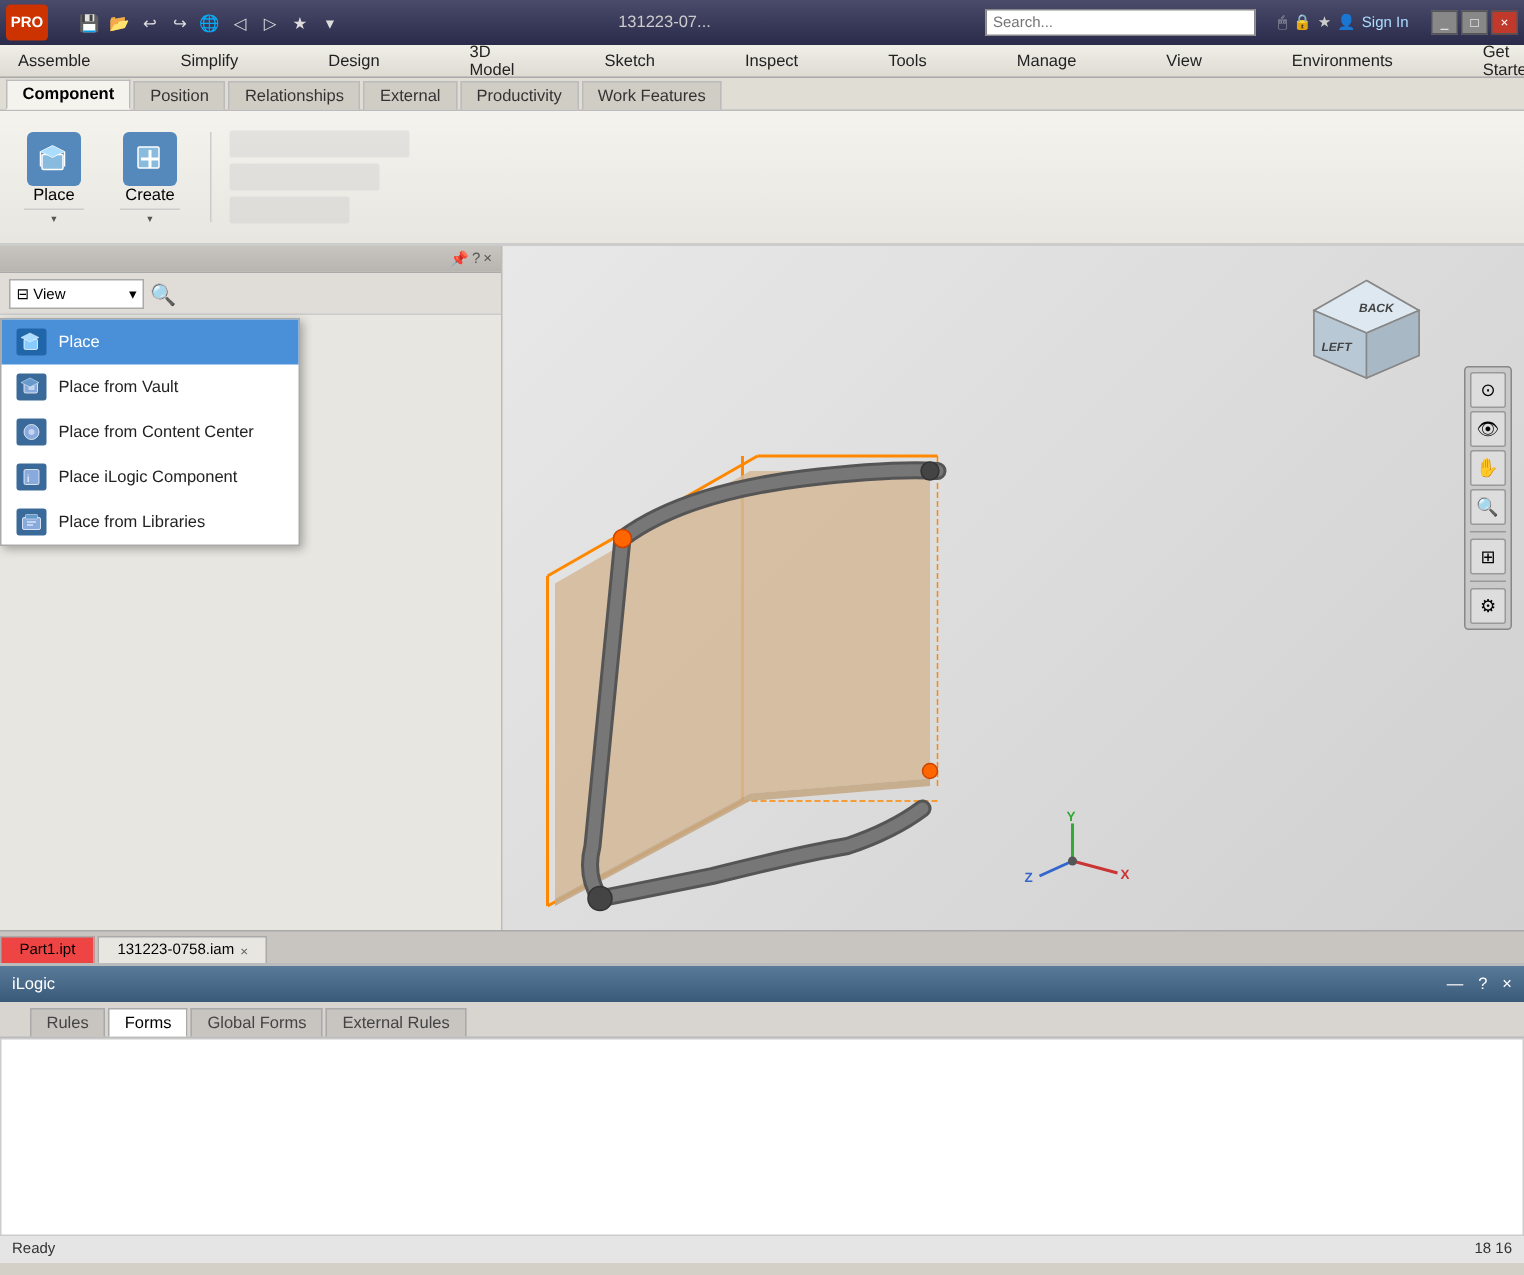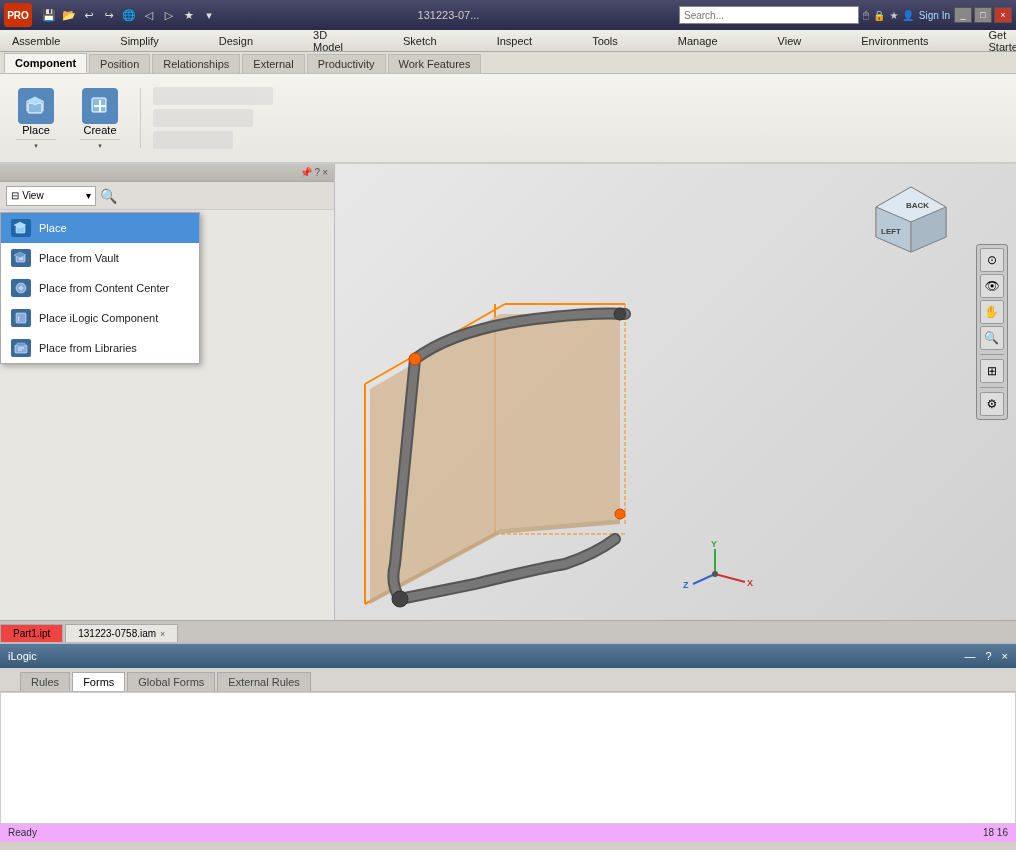--- a/index.html
+++ b/index.html
@@ -13,21 +13,21 @@
       position: relative;
     }
 
     
     .title-bar {
       height: 30px;
       background: linear-gradient(to bottom, #4a4a6a, #2a2a4a);
       display: flex;
       align-items: center;
       padding: 0 4px;
-      gap: 4px;
+      gap: 15px;
     }
     .title-bar-logo {
       width: 28px;
       height: 24px;
       background: #cc3300;
       border-radius: 3px;
       display: flex;
       align-items: center;
       justify-content: center;
       color: white;
@@ -237,21 +237,21 @@
     }
     .bottom-content {
       height: calc(180px - 48px);
       background: white;
       margin: 0;
     }
 
     
     .status-bar {
       height: 20px;
-      background: #f0abfc;
+      background: #e5e5e5;
       border-top: 1px solid #aaa;
       display: flex;
       align-items: center;
       padding: 0 8px;
       font-size: 10px;
       color: #333;
       gap: 20px;
     }
 
     
@@ -541,21 +541,21 @@
           </svg>
         </div>
         <span>Place from Libraries</span>
       </div>
     </div>
   </div>
 
   <div class="content-area">
     <div class="viewport">
 
-      <div style="position:absolute;top:18px;right:60px;width:90px;height:75px;">
+      <div style="position:absolute;top:18px;right:60px;width:90px;height:75px;font-style:italic;">
         
         <svg width="90" height="75" viewBox="0 0 90 75">
 
           <polygon points="45,5 80,25 80,55 45,70 10,55 10,25" fill="#c8d4dc" stroke="#888" stroke-width="1"></polygon>
 
           <polygon points="45,5 80,25 45,40 10,25" fill="#dde8f0" stroke="#888" stroke-width="1"></polygon>
 
           <polygon points="10,25 45,40 45,70 10,55" fill="#b8c8d4" stroke="#888" stroke-width="1"></polygon>
 
           <polygon points="45,40 80,25 80,55 45,70" fill="#a8b8c4" stroke="#888" stroke-width="1"></polygon>

